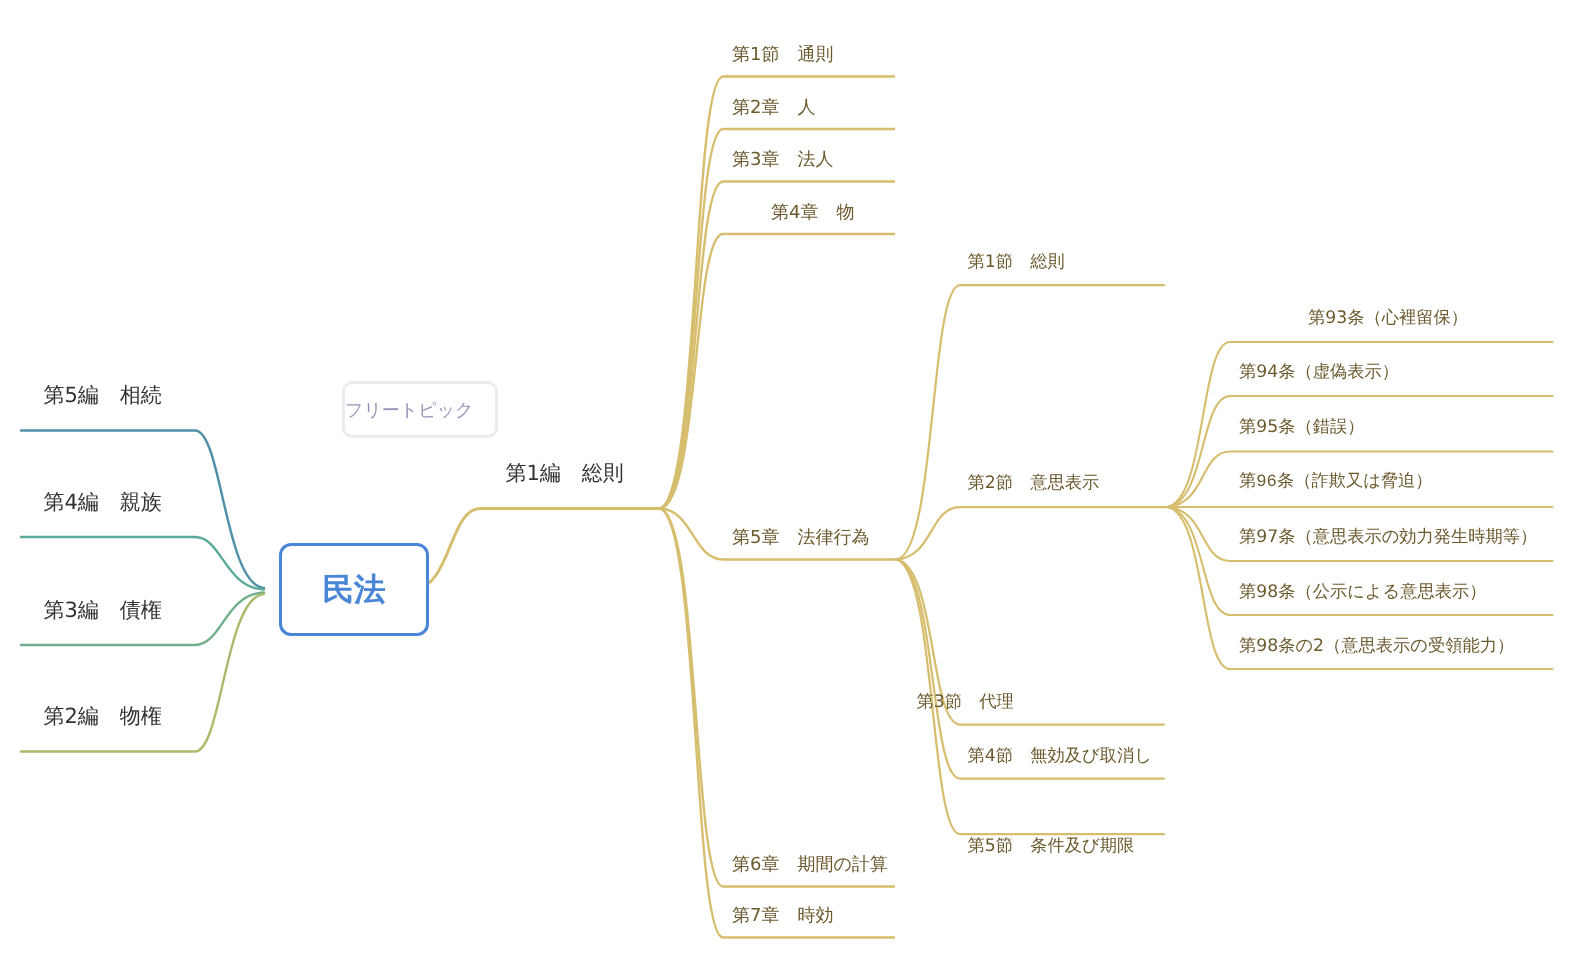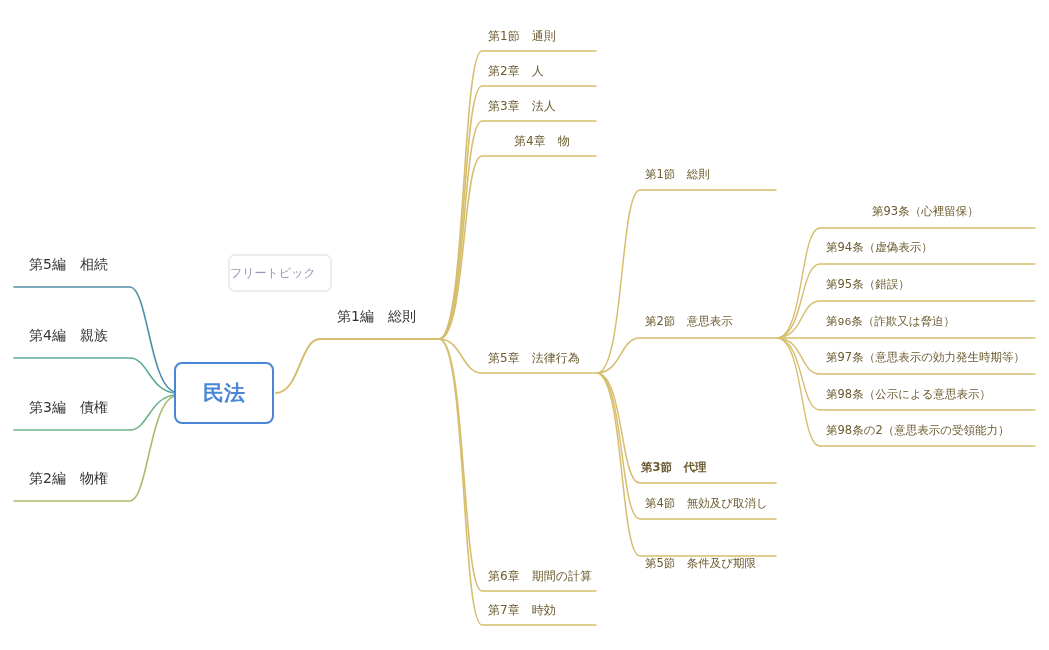--- a/index.html
+++ b/index.html
@@ -5,21 +5,21 @@
   html, body { margin: 0; padding: 0; background: #ffffff; }
   body { width: 1049px; height: 650px; position: relative; overflow: hidden;
          font-family: "DejaVu Sans", "Liberation Sans", sans-serif; }
   #canvas { position: absolute; left: 0; top: 0; width: 1049px; height: 650px; }
   .lbl { position: absolute; white-space: nowrap; line-height: 1; }
   .l1 { font-size: 14px; color: #333333; }
   .l2 { font-size: 12px; color: #6b5a2e; }
   .l3 { font-size: 11.5px; color: #6b5a2e; }
   .l4 { font-size: 11.5px; color: #6b5a2e; }
   .root {
-    position: absolute; left: 174px; top: 362px; width: 100px; height: 62px;
+    position: absolute; left: 186px; top: 362px; width: 100px; height: 62px;
     border: 2.5px solid #4a86d8; border-radius: 8px; background: #fff;
     box-sizing: border-box; display: flex; align-items: center; justify-content: center;
     font-size: 21px; font-weight: bold; color: #4a86d8;
   }
   .float {
     position: absolute; left: 228px; top: 254px; width: 104px; height: 38px;
     border: 2px solid #ececec; border-radius: 7px; box-sizing: border-box;
     display: flex; align-items: center; 
     font-size: 12px; color: #9a93b8; background: #fff;
   }
@@ -81,21 +81,21 @@
 <div class="lbl l2" style="left:488px; top:30px;">第1節　通則</div>
 <div class="lbl l2" style="left:488px; top:65px;">第2章　人</div>
 <div class="lbl l2" style="left:488px; top:100px;">第3章　法人</div>
 <div class="lbl l2" style="left:514px; top:135px;text-align:right;">第4章　物</div>
 <div class="lbl l2" style="left:488px; top:352px;">第5章　法律行為</div>
 <div class="lbl l2" style="left:488px; top:570px;">第6章　期間の計算</div>
 <div class="lbl l2" style="left:488px; top:604px;">第7章　時効</div>
 
 <div class="lbl l3" style="left:645px; top:169px;">第1節　総則</div>
 <div class="lbl l3" style="left:645px; top:316px;">第2節　意思表示</div>
-<div class="lbl l3" style="left:641px; top:462px;font-weight:bold;">第3節　代理</div>
+<div class="lbl l3" style="left:611px; top:462px;">第3節　代理</div>
 <div class="lbl l3" style="left:645px; top:498px;">第4節　無効及び取消し</div>
 <div class="lbl l3" style="left:645px; top:558px;">第5節　条件及び期限</div>
 
 <div class="lbl l4" style="left:826px; top:206px;margin-left:46px;">第93条（心裡留保）</div>
 <div class="lbl l4" style="left:826px; top:242px;">第94条（虚偽表示）</div>
 <div class="lbl l4" style="left:826px; top:279px;">第95条（錯誤）</div>
 <div class="lbl l4" style="left:826px; top:316px;font-family:Liberation Mono, monospace;">第96条（詐欺又は脅迫）</div>
 <div class="lbl l4" style="left:826px; top:352px;">第97条（意思表示の効力発生時期等）</div>
 <div class="lbl l4" style="left:826px; top:389px;">第98条（公示による意思表示）</div>
 <div class="lbl l4" style="left:826px; top:425px;">第98条の2（意思表示の受領能力）</div>

